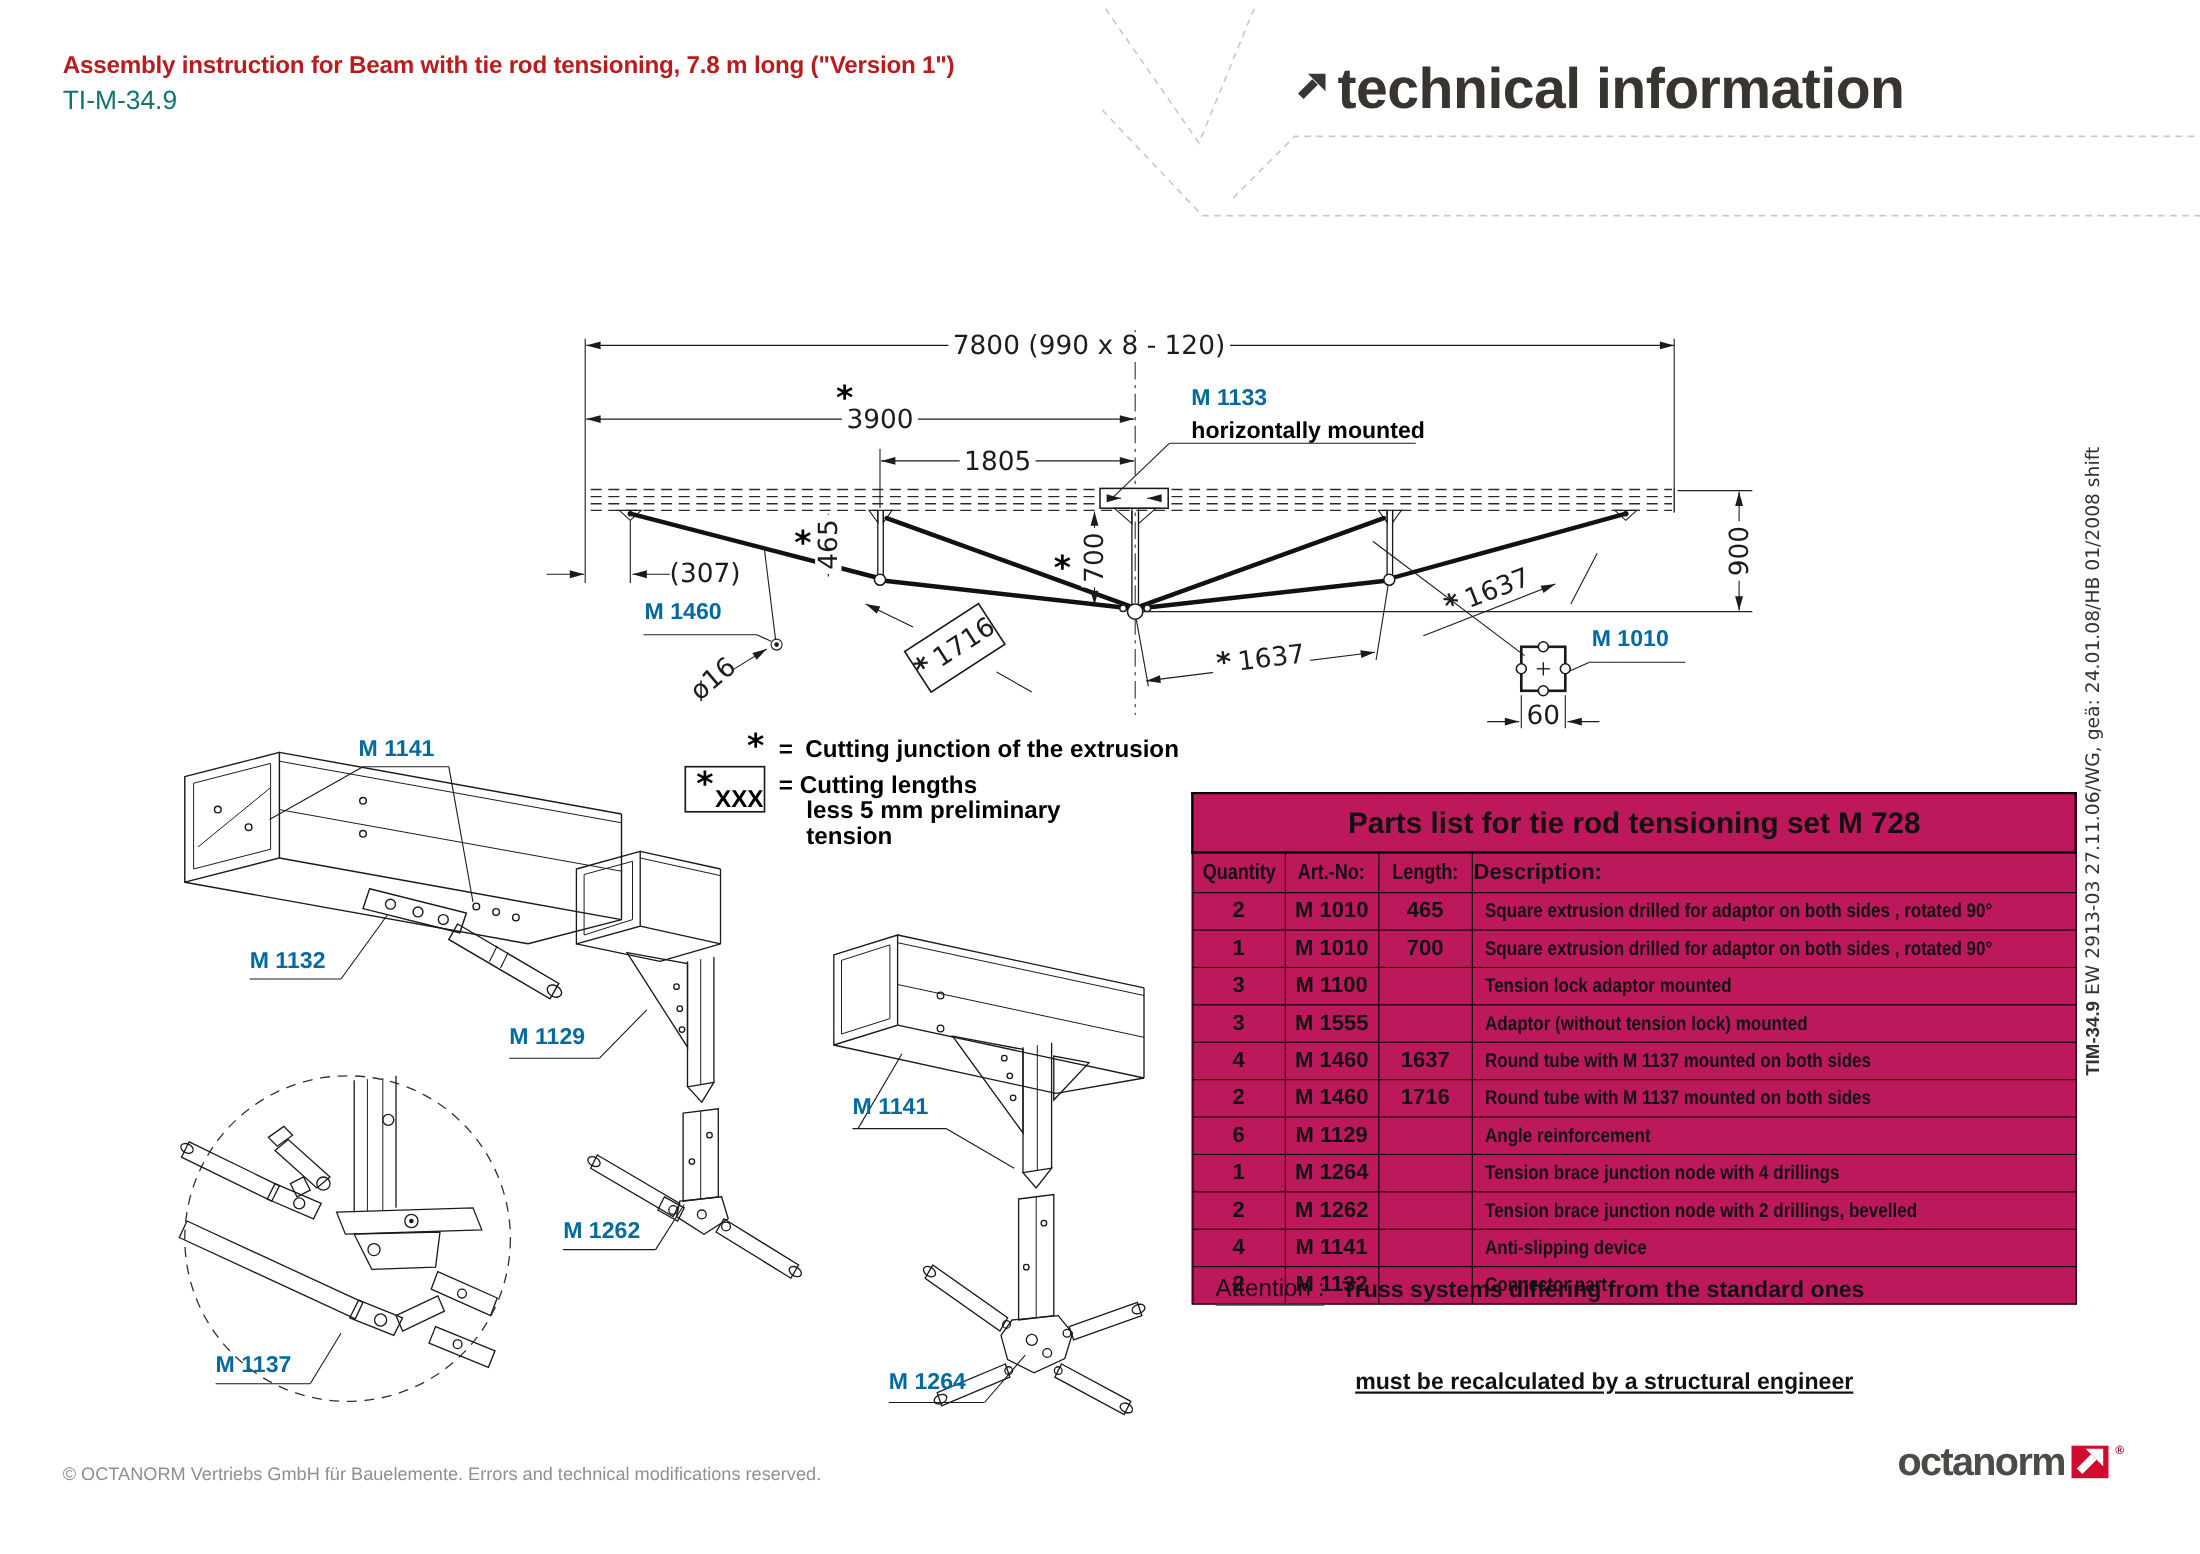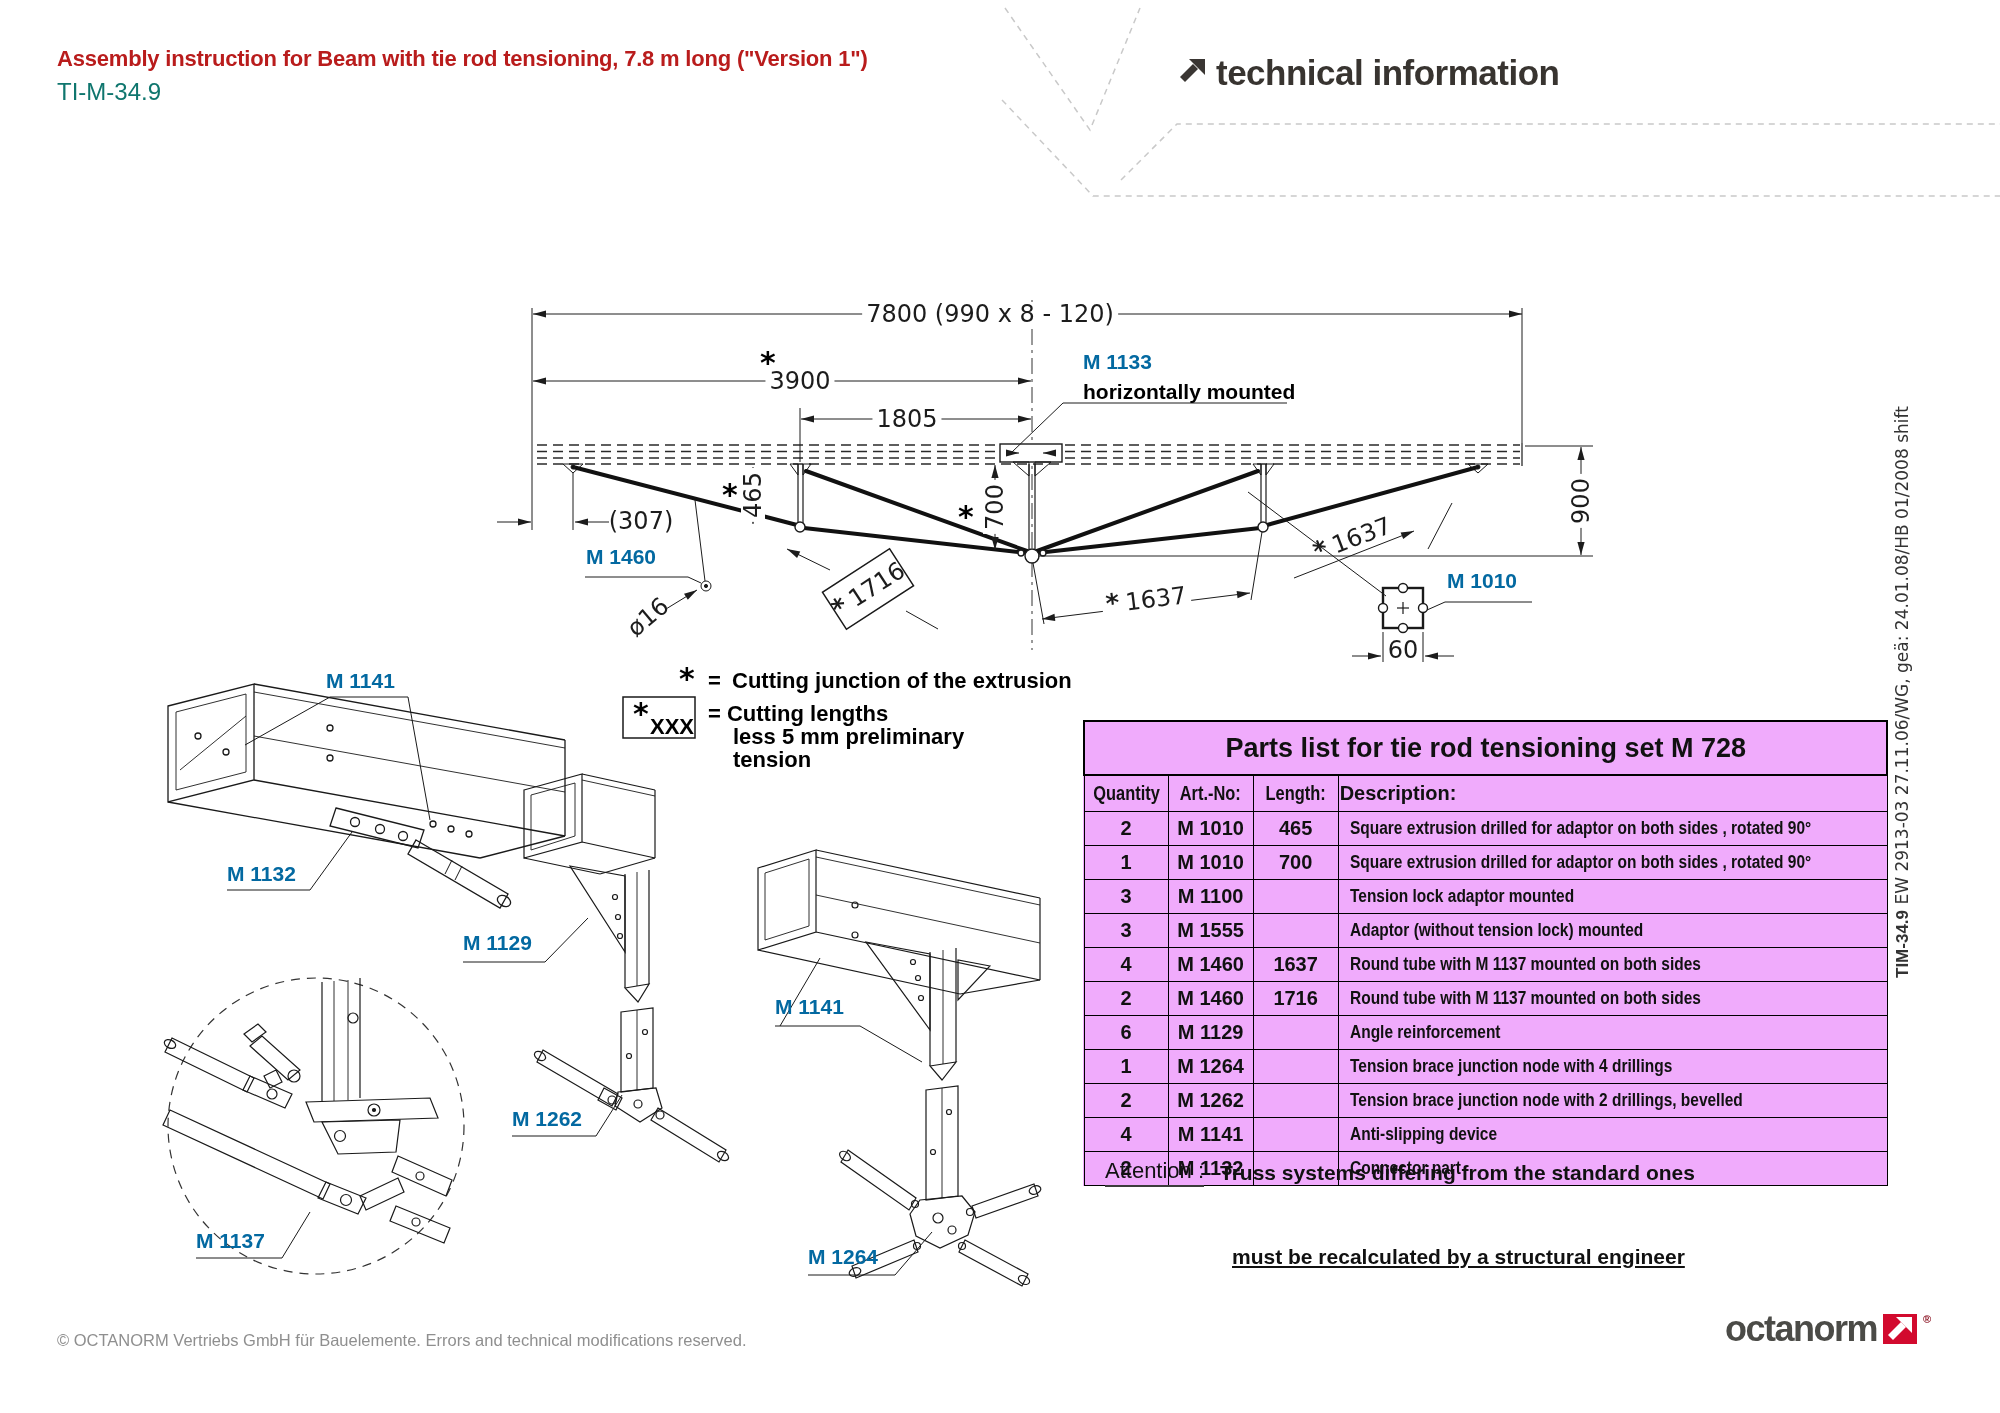--- a/index.html
+++ b/index.html
@@ -3,36 +3,36 @@
 <meta charset="utf-8">
 <style>
   html,body{margin:0;padding:0;background:#fff;}
   #page{position:relative;width:2000px;height:1413px;background:#fff;overflow:hidden;
         font-family:"Liberation Sans",sans-serif;color:#111;}
   svg.layer{position:absolute;left:0;top:0;z-index:1;}
   .txt{position:absolute;z-index:2;white-space:nowrap;line-height:1;}
   .h-title{font-size:22px;font-weight:bold;color:#b91c1c;letter-spacing:-0.2px;}
   .h-doc{font-size:24px;color:#0f766e;}
   .brand{display:flex;align-items:center;gap:10px;color:#383430;}
-  .brand-text{font-size:35px;font-weight:bold;letter-spacing:-0.5px;}
+  .brand-text{font-size:52px;font-weight:bold;letter-spacing:-0.5px;}
   .dim{font-family:"DejaVu Sans",sans-serif;font-size:24px;color:#1c1c1c;background:#fff;
        padding:0 4px;transform:translate(-50%,-50%);}
   .dim.nobg{background:transparent;}
   .rot90{transform:translate(-50%,-50%) rotate(-90deg);}
   .rot7{transform:translate(-50%,-50%) rotate(-7deg);}
   .rot21{transform:translate(-50%,-50%) rotate(-21deg);}
   .rot33{transform:translate(-50%,-50%) rotate(-33deg);}
   .rot40{transform:translate(-50%,-50%) rotate(-40deg);}
   .star{font-size:30px;font-weight:bold;color:#000;font-family:"DejaVu Sans",sans-serif;}
   .istar{font-size:26px;font-weight:bold;font-family:"DejaVu Sans",sans-serif;margin-right:6px;}
   .lbl{font-weight:bold;font-size:21px;color:#0369a1;}
   .sublbl{font-weight:600;font-size:21px;color:#000;}
   .leg{font-weight:600;font-size:22px;color:#000;}
   .parts{position:absolute;left:1083px;top:720px;z-index:2;border-collapse:collapse;
-         table-layout:fixed;background:#f0abfc;}
+         table-layout:fixed;background:#be185d;}
   .parts td{border:1.5px solid #000;overflow:hidden;}
   .parts .ttl{font-size:27px;font-weight:bold;text-align:center;height:50px;border-width:2.5px;}
   .parts .hd{font-size:20px;font-weight:bold;height:33px;text-align:center;}
   .parts .c{font-size:20px;font-weight:600;text-align:center;height:31px;}
   .parts .d{font-size:18px;font-weight:600;text-align:left;padding-left:11px;}
   .fit{display:inline-block;transform:scaleX(0.86);transform-origin:left center;white-space:nowrap;}
   .fit2{display:inline-block;transform:scaleX(0.82);transform-origin:center;white-space:nowrap;}
   .att-lbl{font-size:22px;font-weight:normal;border-bottom:2px solid #3c3c3c;padding-bottom:3px;}
   .att-txt{font-size:21px;font-weight:600;}
   .side{transform-origin:0 0;transform:rotate(-90deg);font-size:17px;color:#333;

